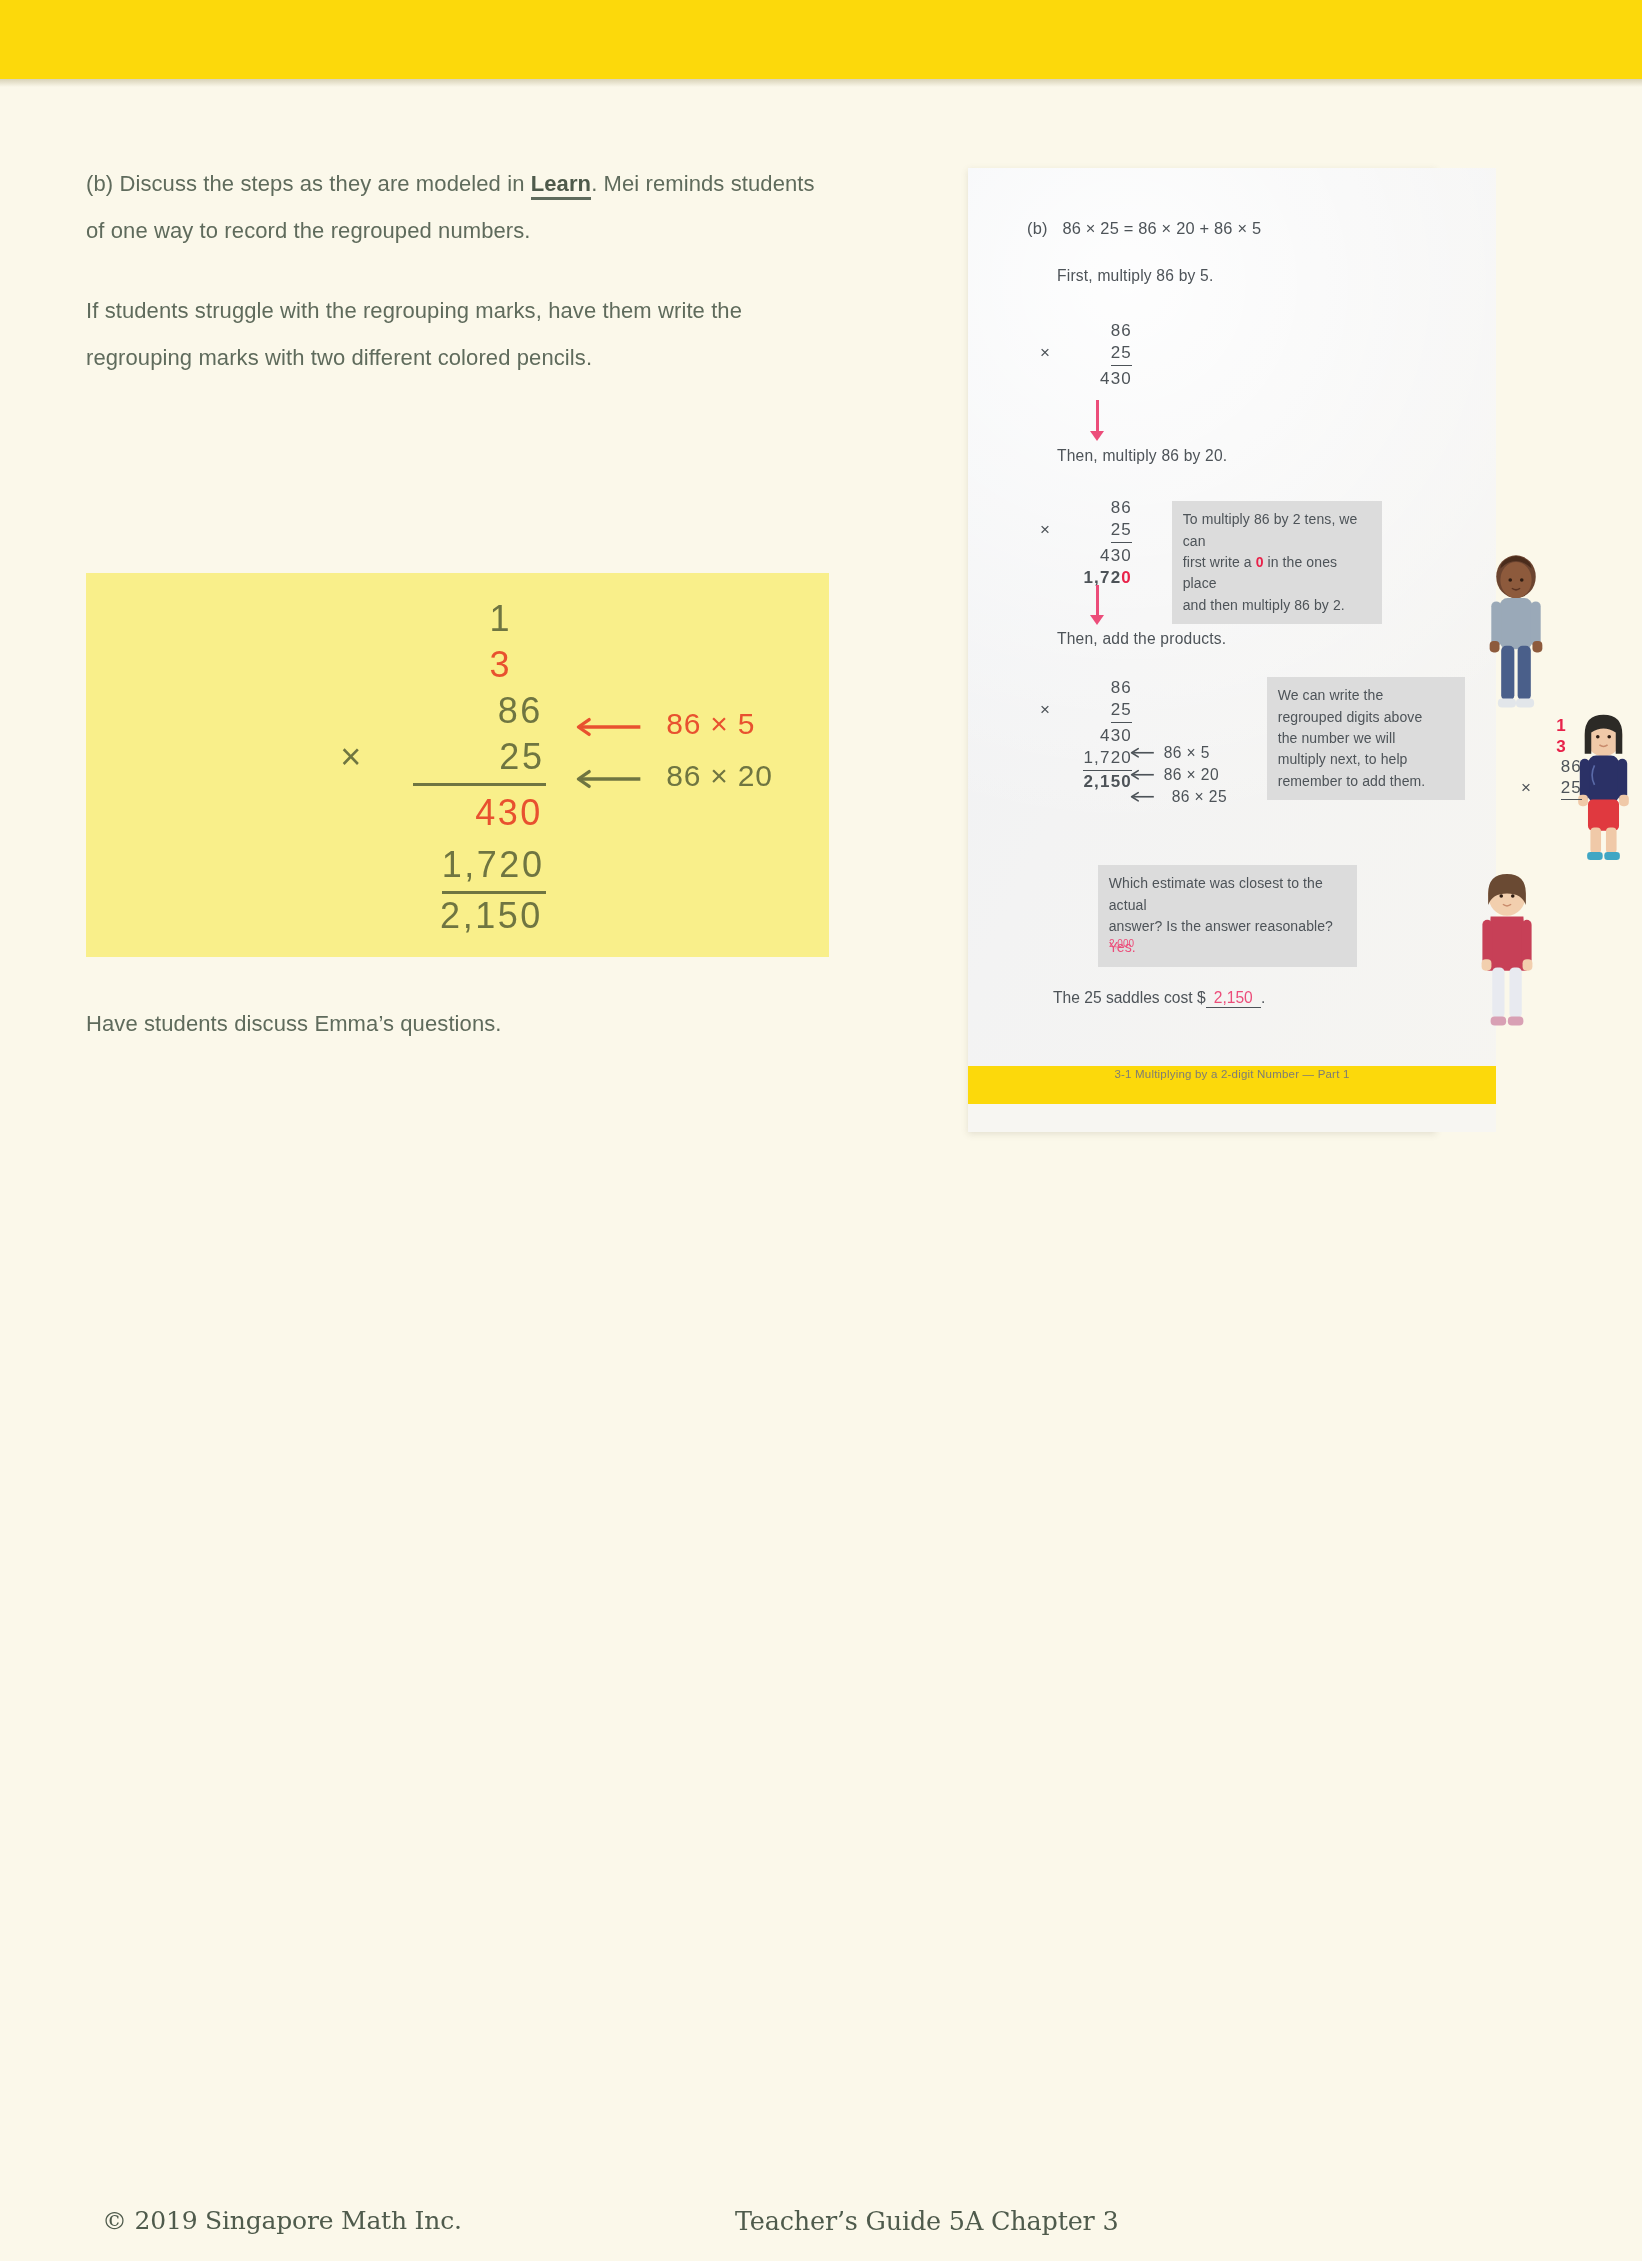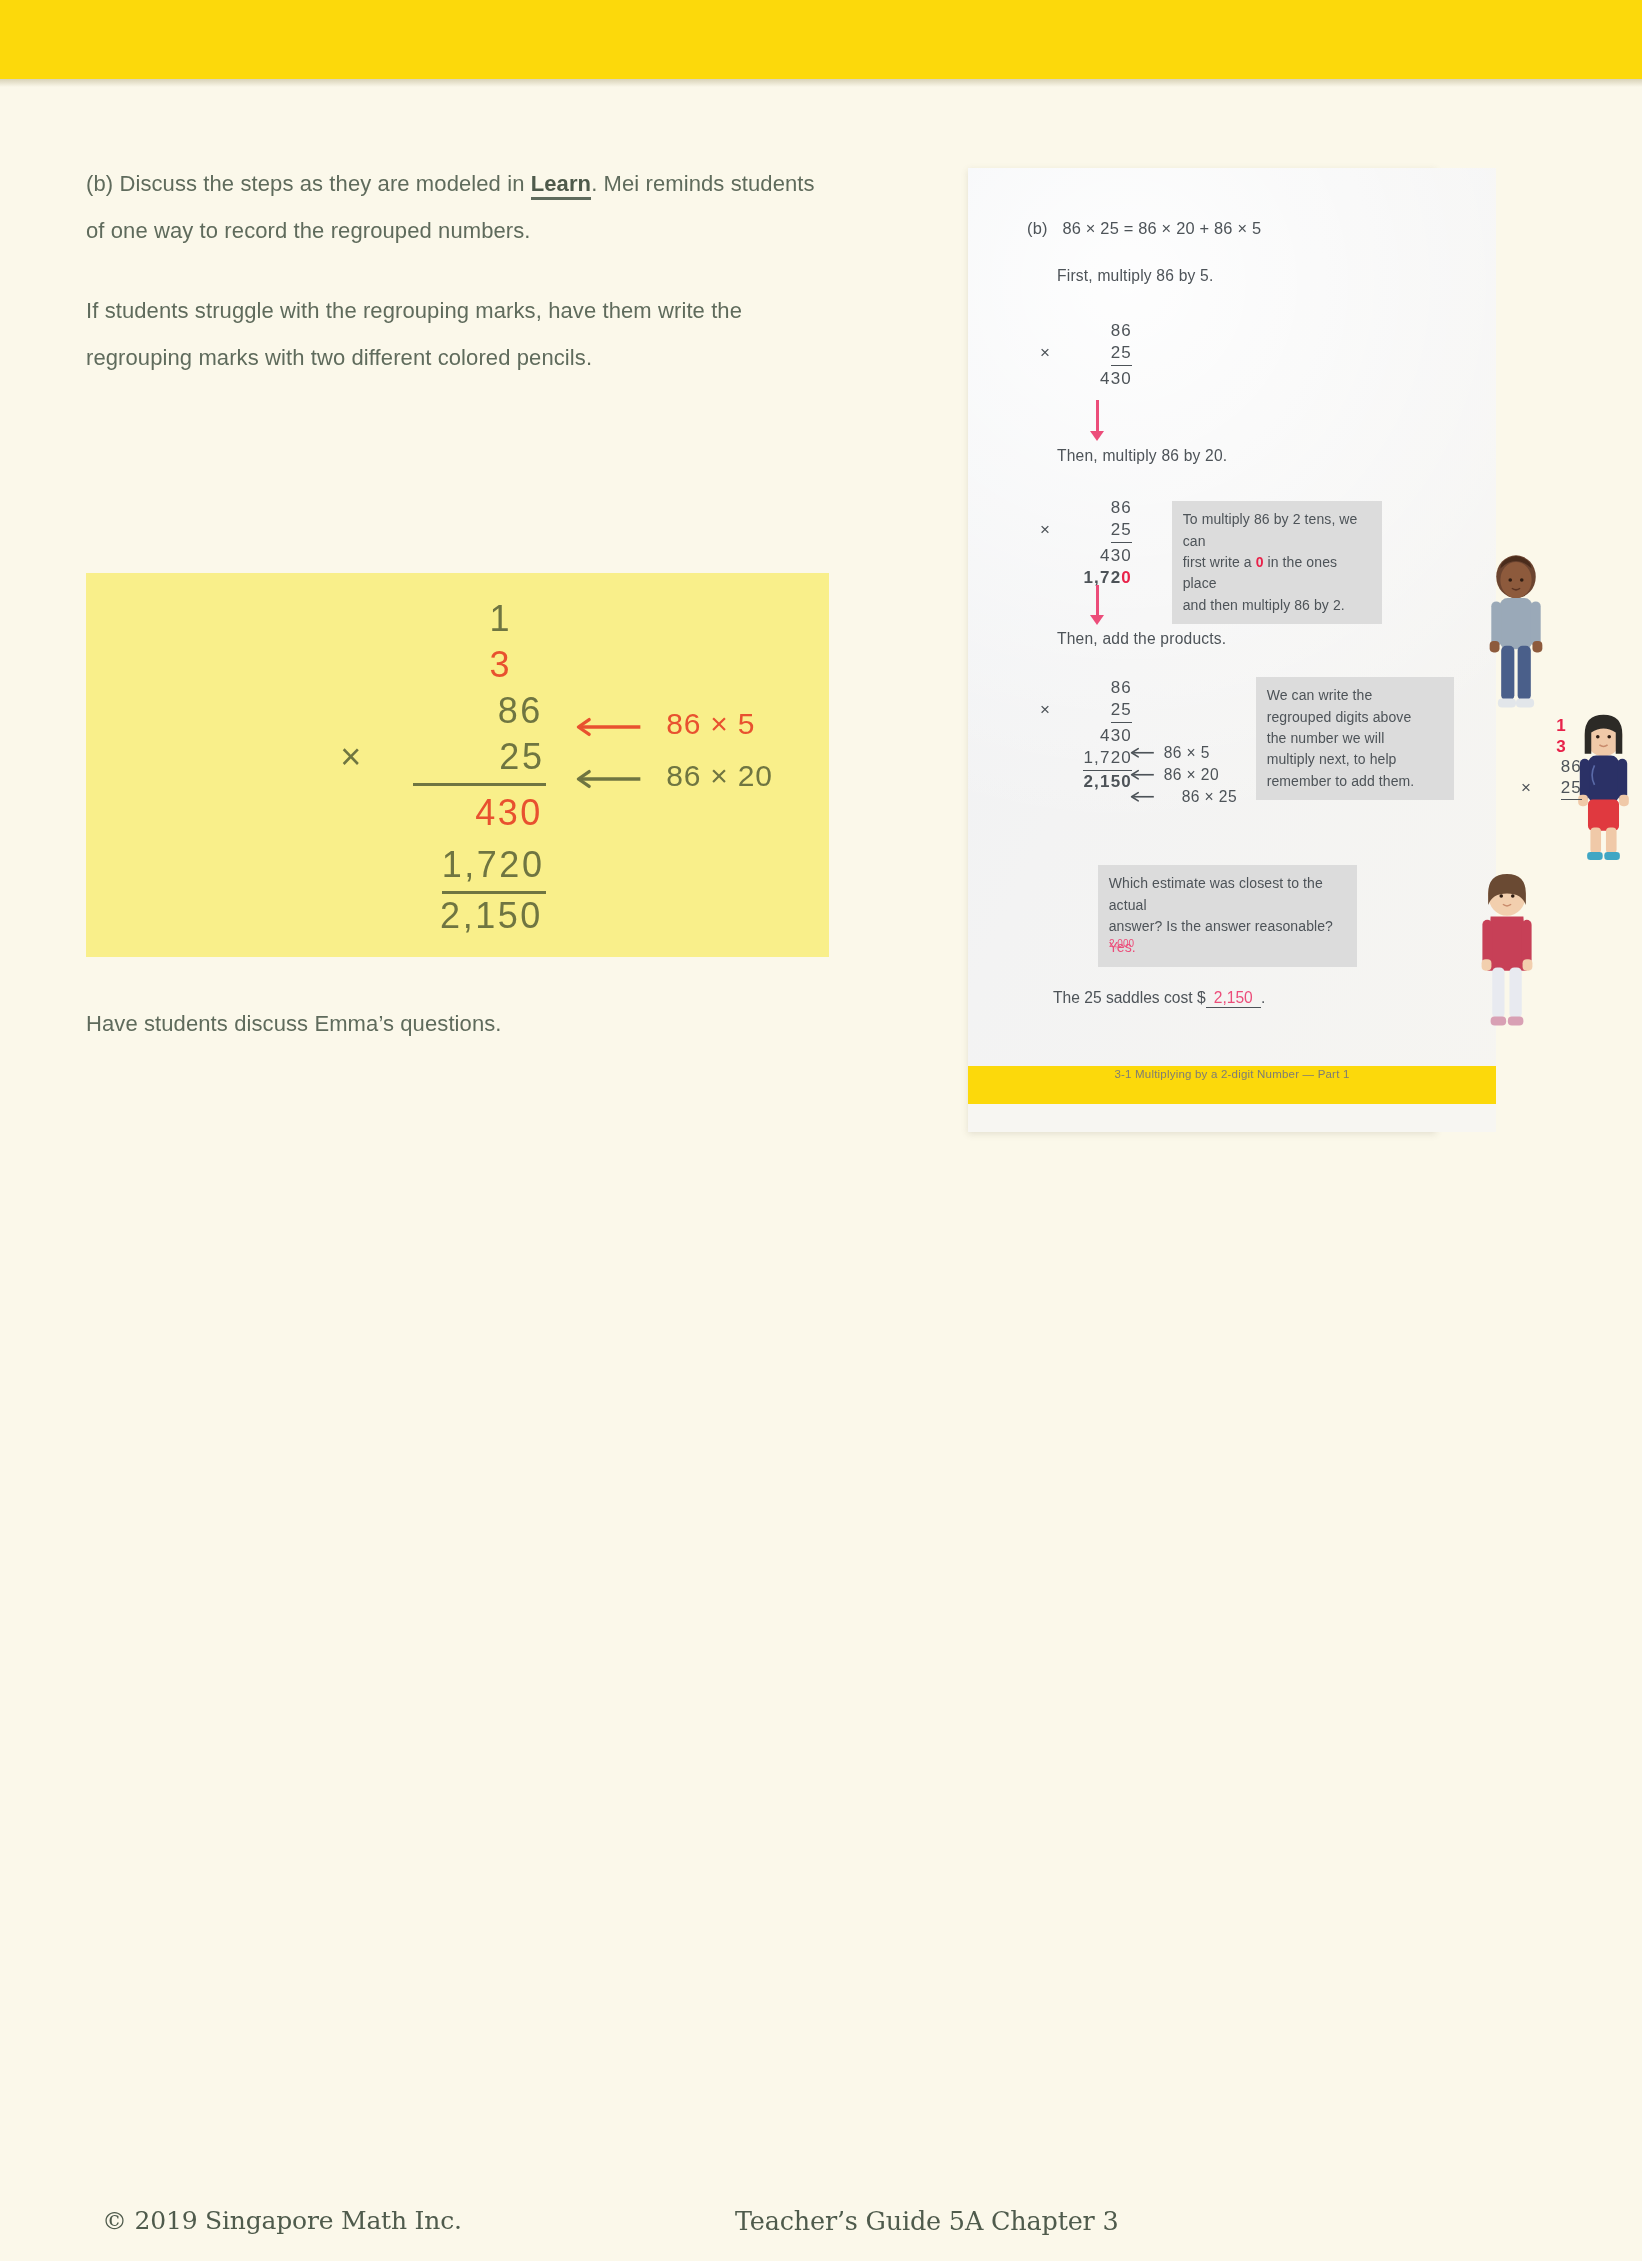--- a/index.html
+++ b/index.html
@@ -388,24 +388,24 @@
         <line x1="30" y1="7" x2="5" y2="7" stroke="#4d5358" stroke-width="2"></line>
         <polyline points="11,2 3,7 11,12" fill="none" stroke="#4d5358" stroke-width="2" stroke-linejoin="round" stroke-linecap="round"></polyline>
       </svg>
       <span style="margin-left:5px;">86 × 20</span>
     </div>
     <div class="tb-arrow-lbl" style="left:161px; top:620px;">
       <svg width="25" height="11.5" viewBox="0 0 30 14" style="vertical-align:0px;">
         <line x1="30" y1="7" x2="5" y2="7" stroke="#4d5358" stroke-width="2"></line>
         <polyline points="11,2 3,7 11,12" fill="none" stroke="#4d5358" stroke-width="2" stroke-linejoin="round" stroke-linecap="round"></polyline>
       </svg>
-      <span style="margin-left:23px;">86 × 25</span>
-    </div>
-
-    <div class="callout" style="left:288px; top:509px; width:177px;">
+      <span style="margin-left:13px;">86 × 25</span>
+    </div>
+
+    <div class="callout" style="left:299px; top:509px; width:177px;">
       <div>We can write the</div>
       <div>regrouped digits above</div>
       <div>the number we will</div>
       <div>multiply next, to help</div>
       <div>remember to add them.</div>
     </div>
 
     <div class="callout" style="left:130px; top:697px; width:238px; background:#dcdcdc;">
       <div>Which estimate was closest to the actual</div>
       <div><span>answer? Is the answer reasonable? </span><span class="pinkz">Yes.</span></div>

